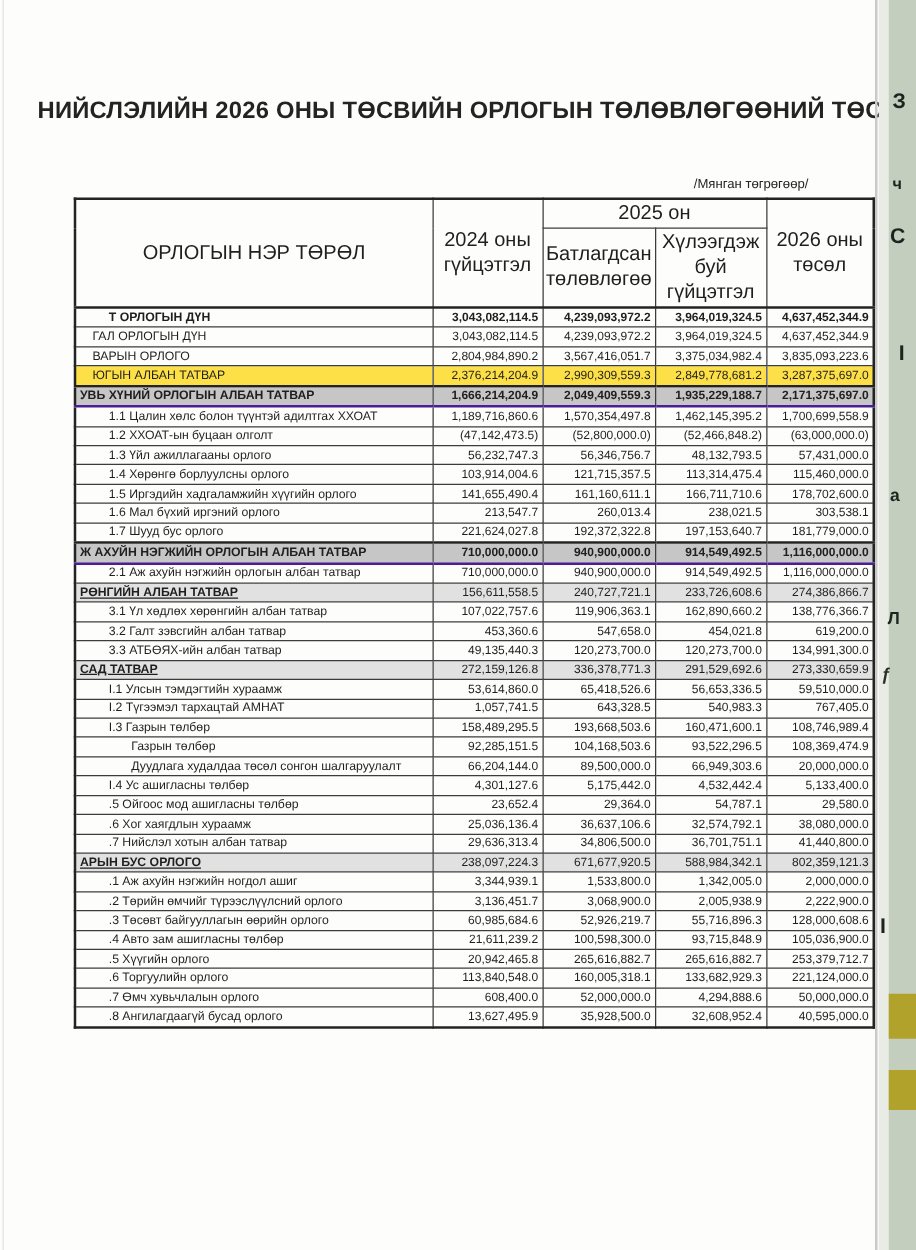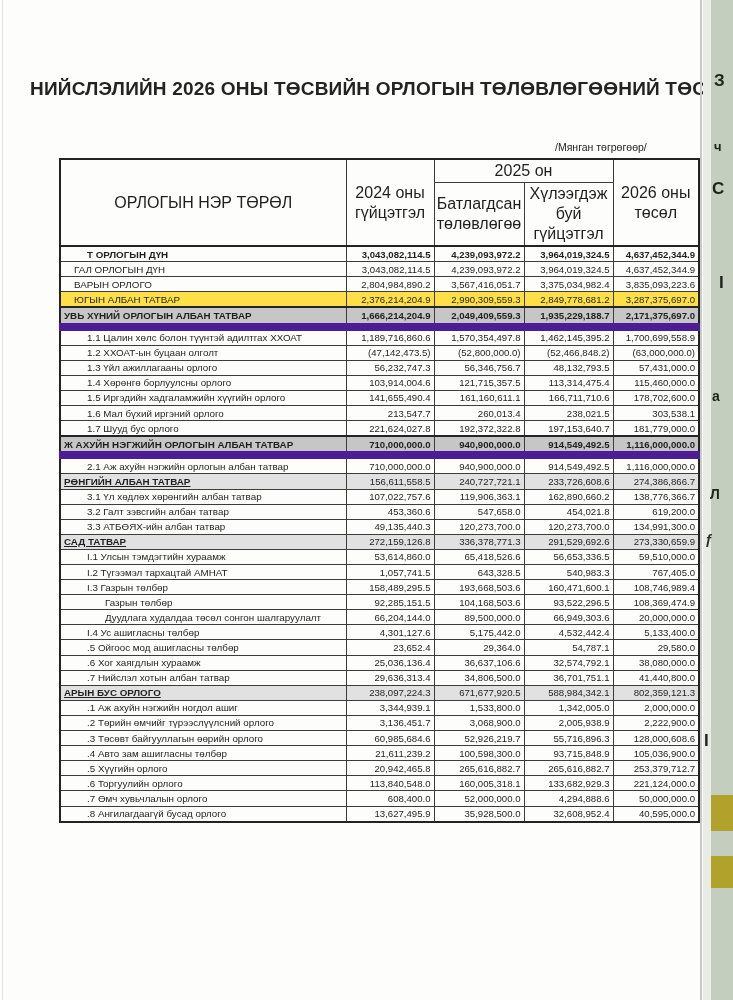--- a/index.html
+++ b/index.html
@@ -35,21 +35,21 @@
   table.rev thead tr.gr1{height:18px;}
   table.rev thead tr.gr2{height:39px;}
   table.rev thead{border-bottom:2px solid #232323;}
   tbody td{font-size:9.8px;height:14px;padding:0;}
   tbody td.lbl{padding-left:26px;text-align:left;}
   tbody td.num{text-align:right;padding-right:3px;font-size:9.6px;}
   tr.grand td{font-weight:bold;}
   tr.caps td.lbl,tr.caps-faint td.lbl{padding-left:13px;}
   tr.caps-faint{background:#fde047;}
   tr.sec-dark{background:#c6c6c6;}
-  tr.sec-dark td{font-weight:bold;border-top:2px solid #232323;border-bottom:8px solid #4c1d95;}
+  tr.sec-dark td{font-weight:bold;border-top:2px solid #232323;border-bottom:2px solid #4c1d95;}
   tr.sec-dark td.lbl{padding-left:3px;}
   tr.sec-light{background:#e1e1e1;}
   tr.sec-light td.lbl{padding-left:3px;font-weight:bold;text-decoration:underline;}
   tr.sub td.lbl{padding-left:44px;}
   
   .edge-line{position:absolute;left:700px;top:0;width:2px;height:1000px;background:#c9c9c7;}
   .edge-strip{position:absolute;left:703px;top:0;width:30px;height:1000px;background:#e8ece4;}
   .edge-strip-inner{position:absolute;left:711px;top:0;width:22px;height:1000px;background:#c3cebe;}
   .edge-yellow{position:absolute;left:711px;width:22px;background:#b1a22c;}
   .edge-yellow.y1{top:795px;height:36px;}

